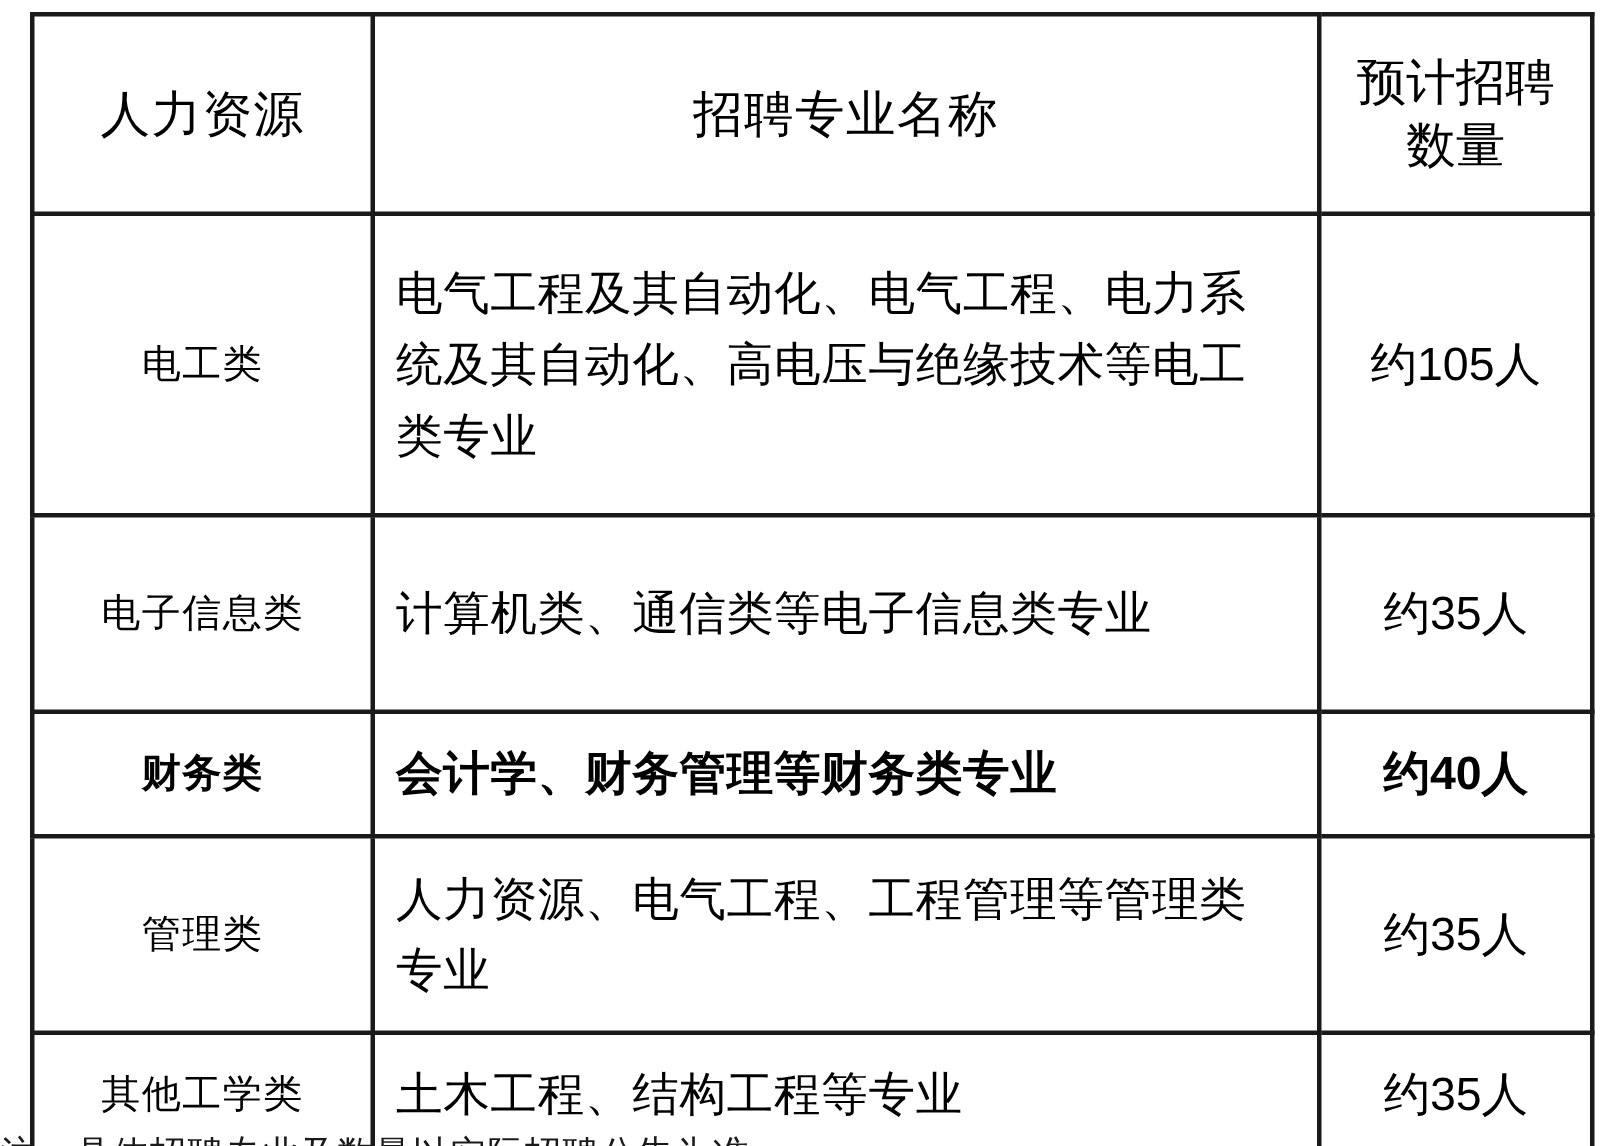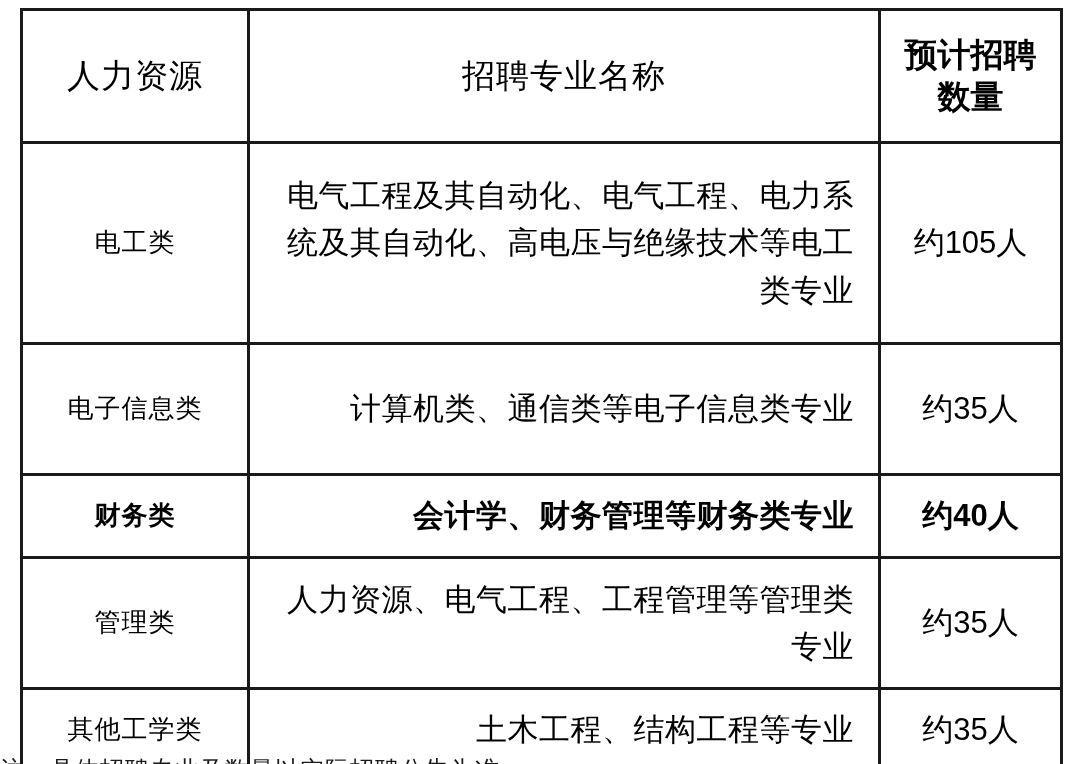--- a/index.html
+++ b/index.html
@@ -43,30 +43,29 @@
   thead th {
     font-weight: bold;
     text-align: center;
     font-size: 33px;
     line-height: 1.28;
     letter-spacing: 1px;
     height: 118px;
   }
   thead th.h3 {
     letter-spacing: 0px;
-    font-weight: bold;
   }
   tbody td.cat {
     text-align: center;
     font-size: 26px;
     line-height: 1.3;
     letter-spacing: 1px;
   }
   tbody td.majors {
-    text-align: right;
+    text-align: left;
     font-size: 31px;
     line-height: 1.52;
     letter-spacing: 0.5px;
     padding-left: 14px;
     padding-right: 24px;
   }
   tbody td.count {
     text-align: center;
     font-size: 31px;
     line-height: 1.3;

